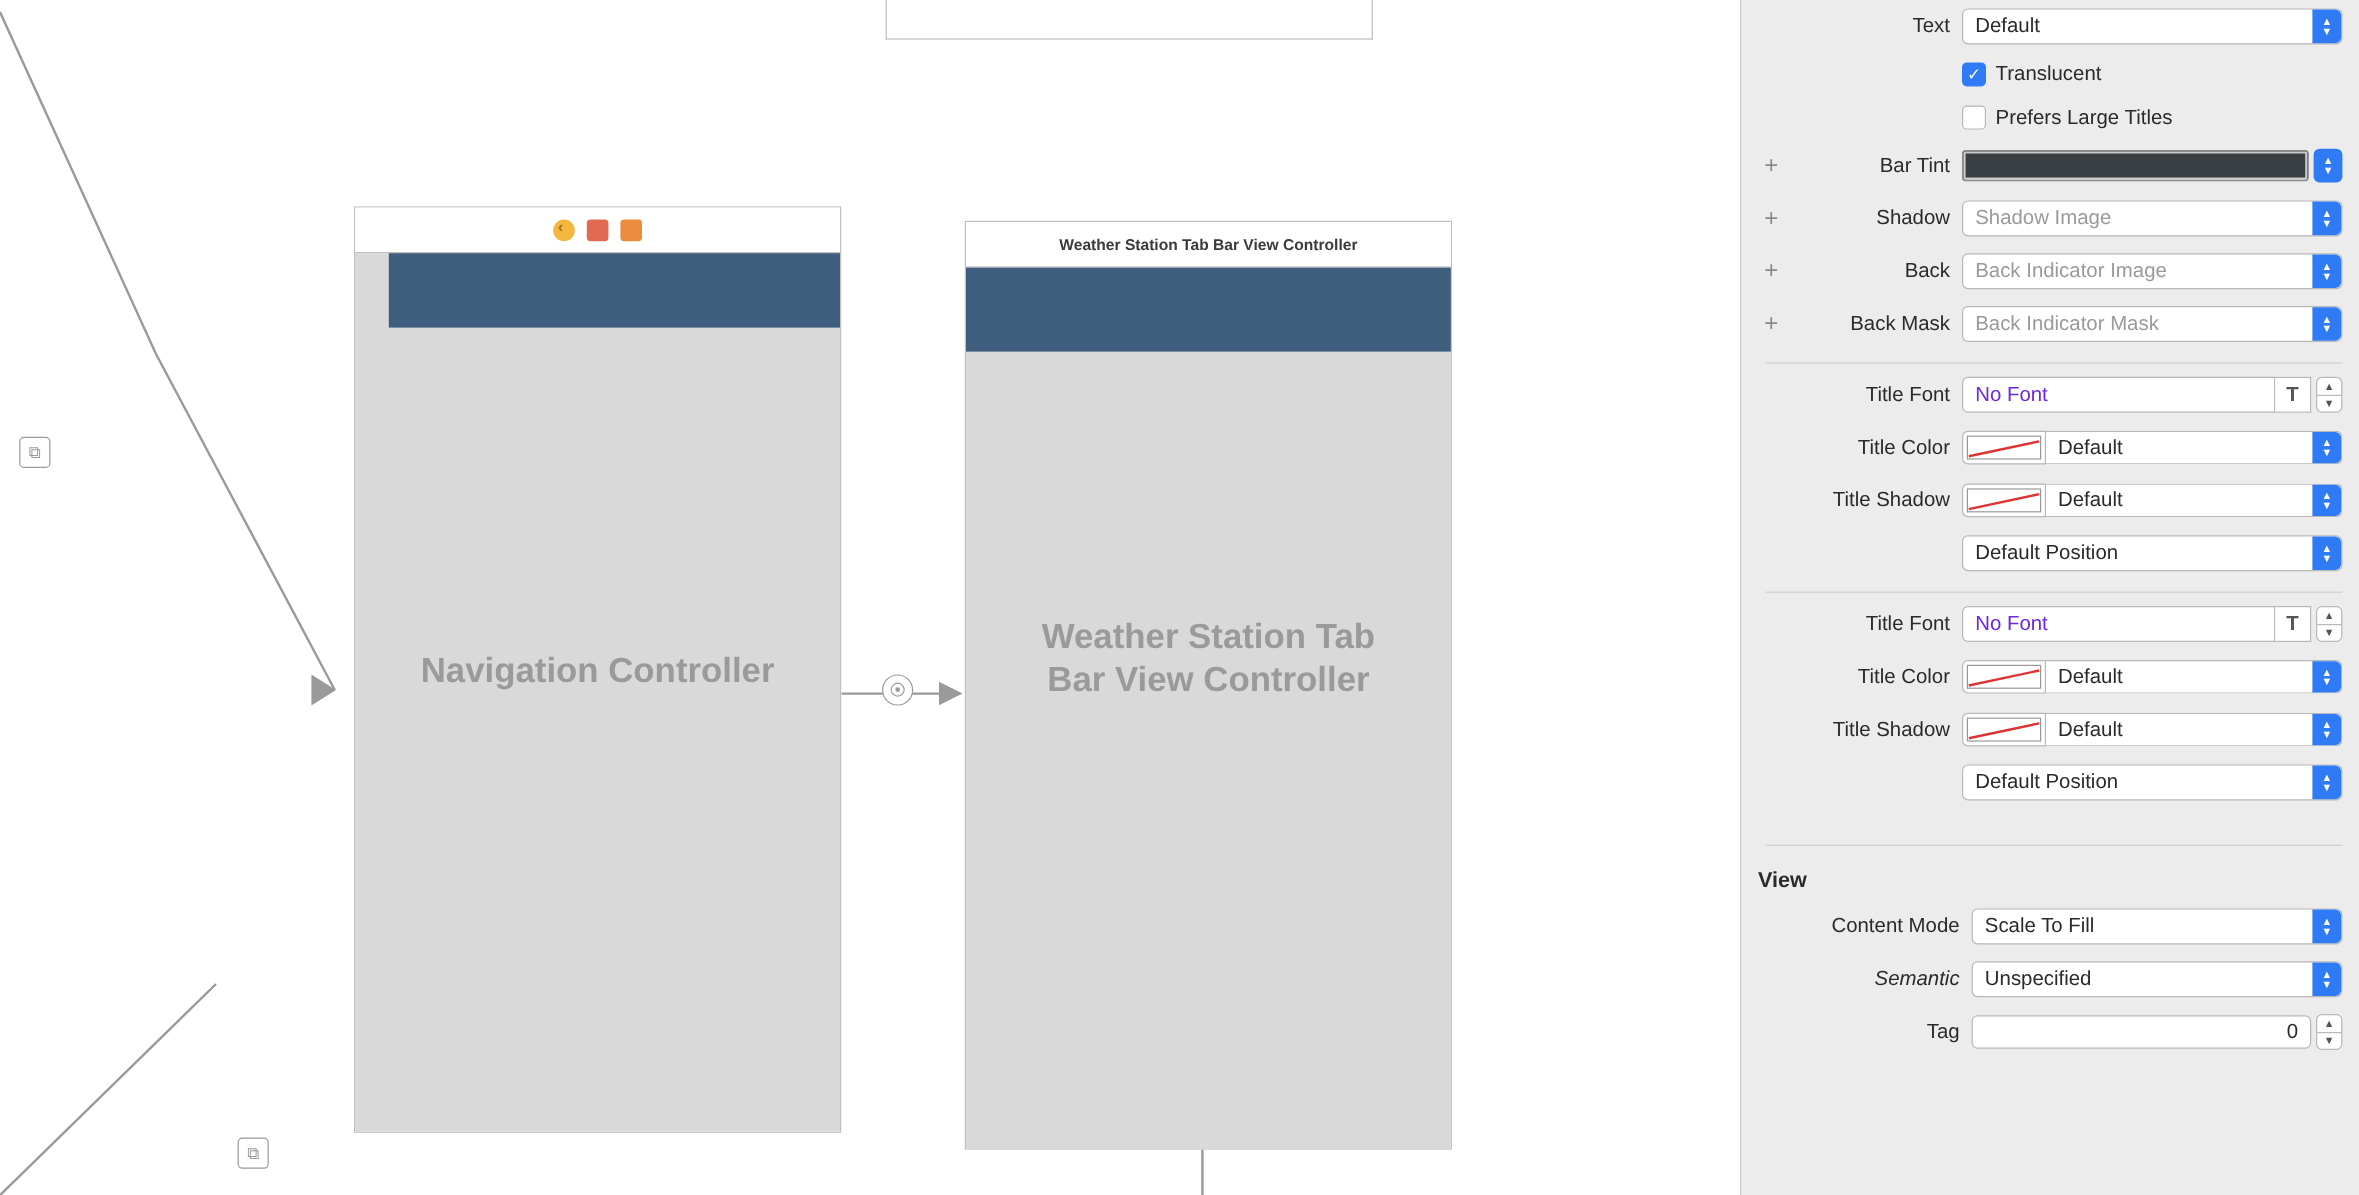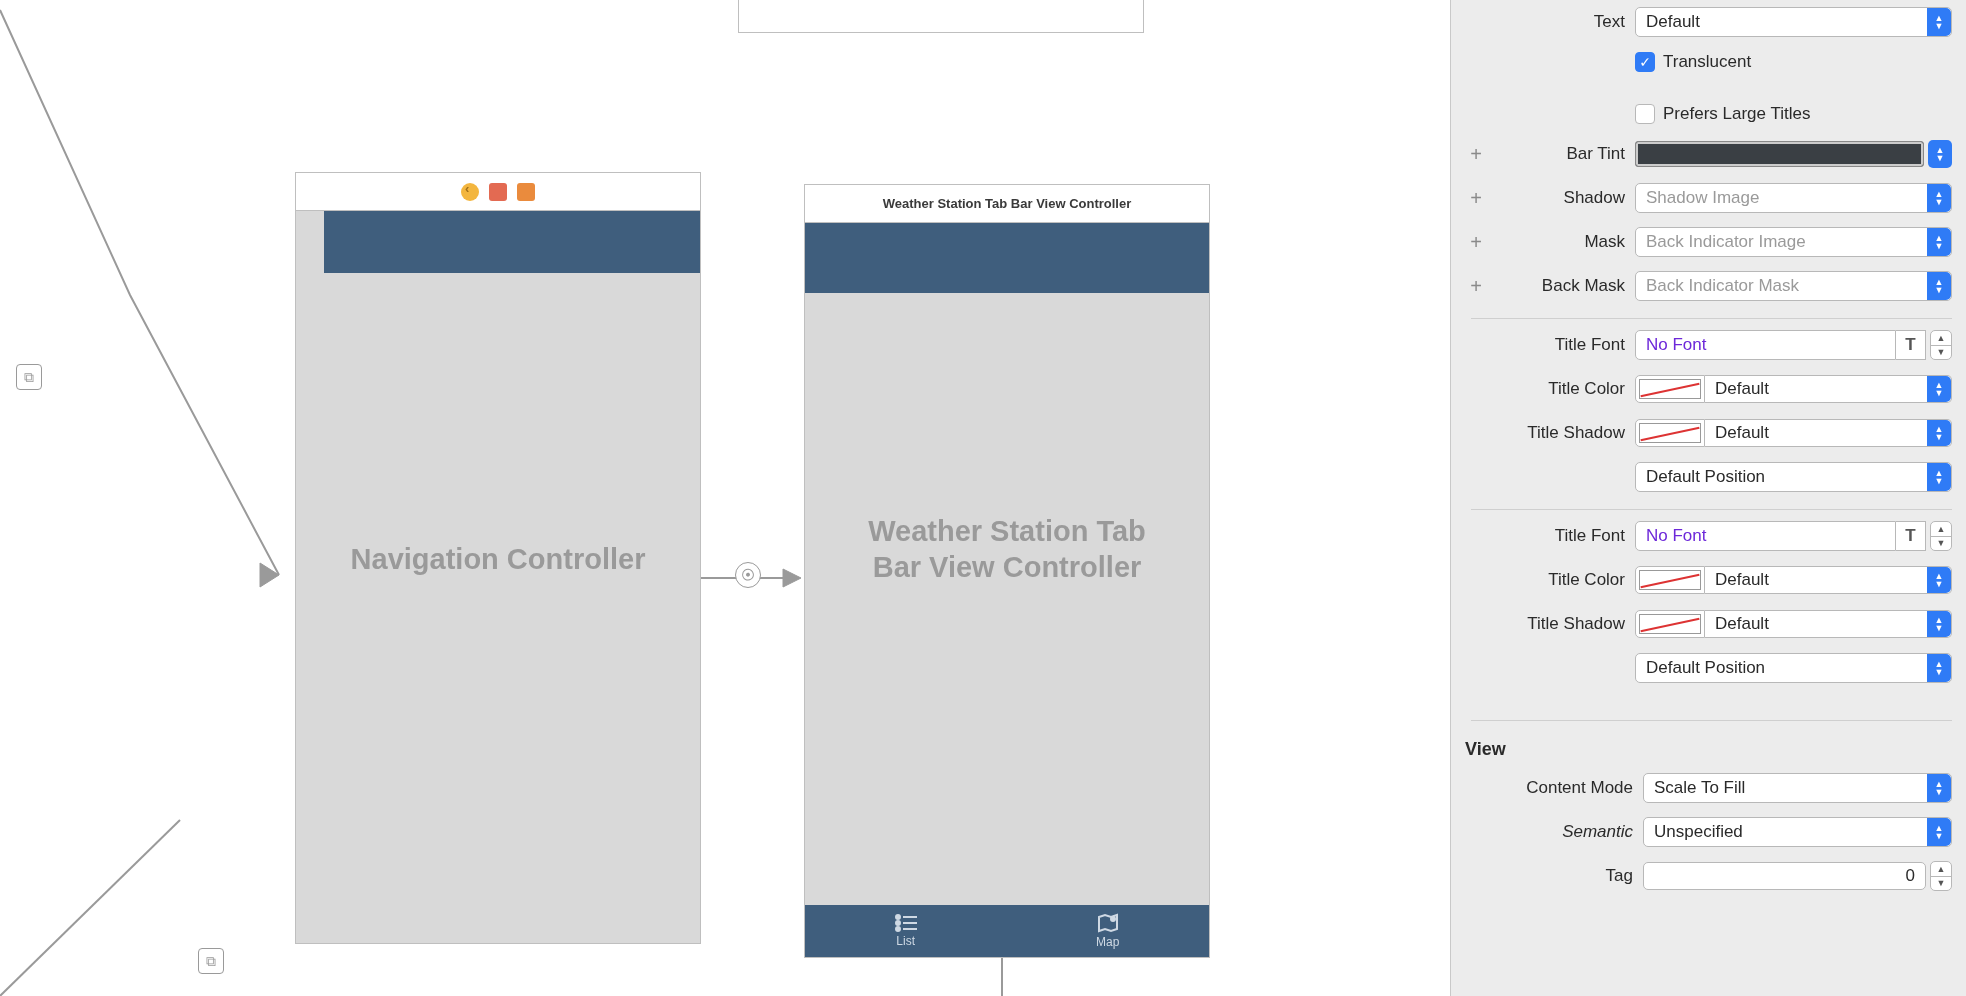--- a/index.html
+++ b/index.html
@@ -260,44 +260,20 @@
     </div>
   </div>
 
   <div id="scene2" class="scene">
     <div class="scene-titlebar">
       <span>Weather Station Tab Bar View Controller</span>
     </div>
     <div class="scene-body">
       <div class="nav-bar"></div>
       <div class="scene-label">Weather Station Tab Bar View Controller</div>
-      <div class="tab-bar">
-        <div class="tab-item">
-          <svg width="22" height="18">
-            <g stroke="#cfd9e4" stroke-width="2" fill="none">
-              <circle cx="3" cy="3" r="2" fill="#cfd9e4"></circle>
-                <line x1="8" y1="3" x2="22" y2="3"></line>
-              <circle cx="3" cy="9" r="2" fill="#cfd9e4"></circle>
-                <line x1="8" y1="9" x2="22" y2="9"></line>
-              <circle cx="3" cy="15" r="2" fill="#cfd9e4"></circle>
-                <line x1="8" y1="15" x2="22" y2="15"></line>
-            </g>
-          </svg>
-          <span>List</span>
-        </div>
-        <div class="tab-item">
-          <svg width="22" height="20">
-            <g stroke="#cfd9e4" stroke-width="2" fill="none">
-              <path d="M2 4 L8 2 L14 4 L20 2 V16 L14 18 L8 16 L2 18 Z"></path>
-              <circle cx="16" cy="6" r="2" fill="#cfd9e4"></circle>
-            </g>
-          </svg>
-          <span>Map</span>
-        </div>
-      </div>
     </div>
   </div>
 </div>
 
 <div class="inspector">
   <div class="insp-scrollthumb"></div>
 
   <div class="row">
     <div class="gutter"></div>
     <div class="rlabel">Text</div>
@@ -311,21 +287,21 @@
 
   <div class="row" style="height:36px;">
     <div class="gutter"></div>
     <div class="rlabel"></div>
     <div class="rcontrol">
       <span class="checkbox checked">✓</span>
       <span>Translucent</span>
     </div>
   </div>
 
-  <div class="row" style="height:36px;margin-top:16px;">
+  <div class="row" style="height:36px;">
     <div class="gutter"></div>
     <div class="rlabel"></div>
     <div class="rcontrol">
       <span class="checkbox"></span>
       <span>Prefers Large Titles</span>
     </div>
   </div>
 
   <div class="row">
     <div class="gutter">+</div>
@@ -342,21 +318,21 @@
     <div class="rcontrol">
       <div class="mac-select placeholder">
         <span>Shadow Image</span>
         <span class="sel-arrows">▲<br>▼</span>
       </div>
     </div>
   </div>
 
   <div class="row">
     <div class="gutter">+</div>
-    <div class="rlabel">Mask</div>
+    <div class="rlabel">Back</div>
     <div class="rcontrol">
       <div class="mac-select placeholder">
         <span>Back Indicator Image</span>
         <span class="sel-arrows">▲<br>▼</span>
       </div>
     </div>
   </div>
 
   <div class="row">
     <div class="gutter">+</div>

